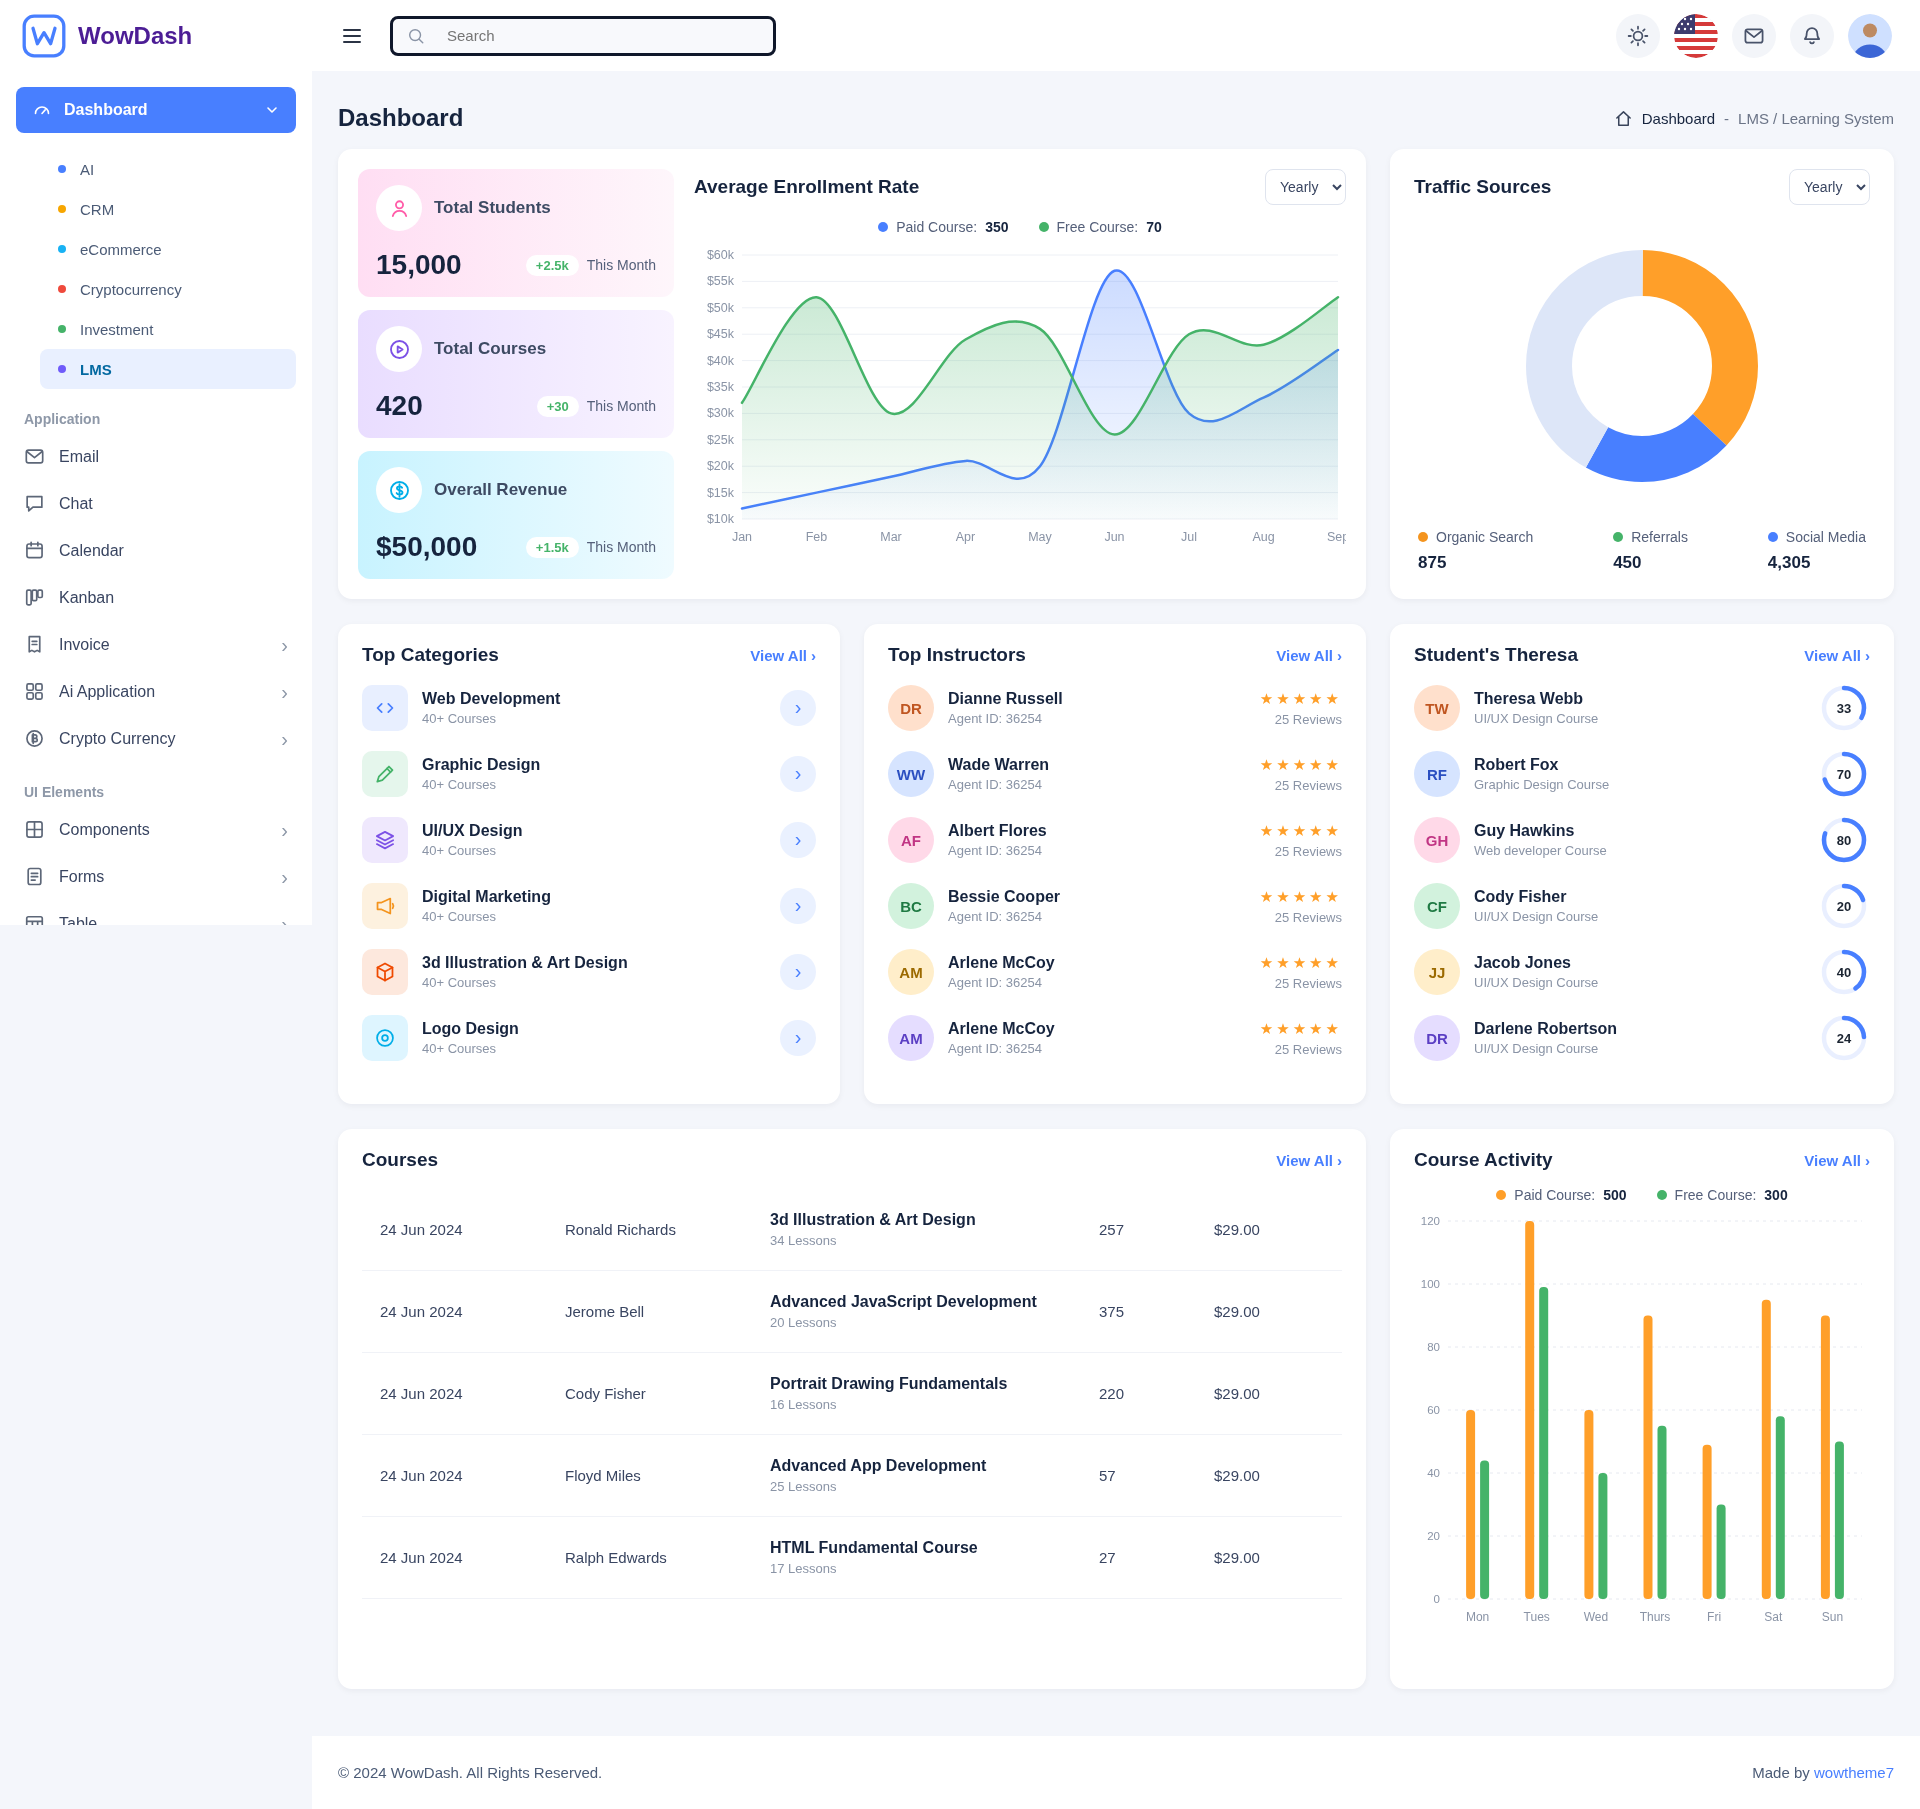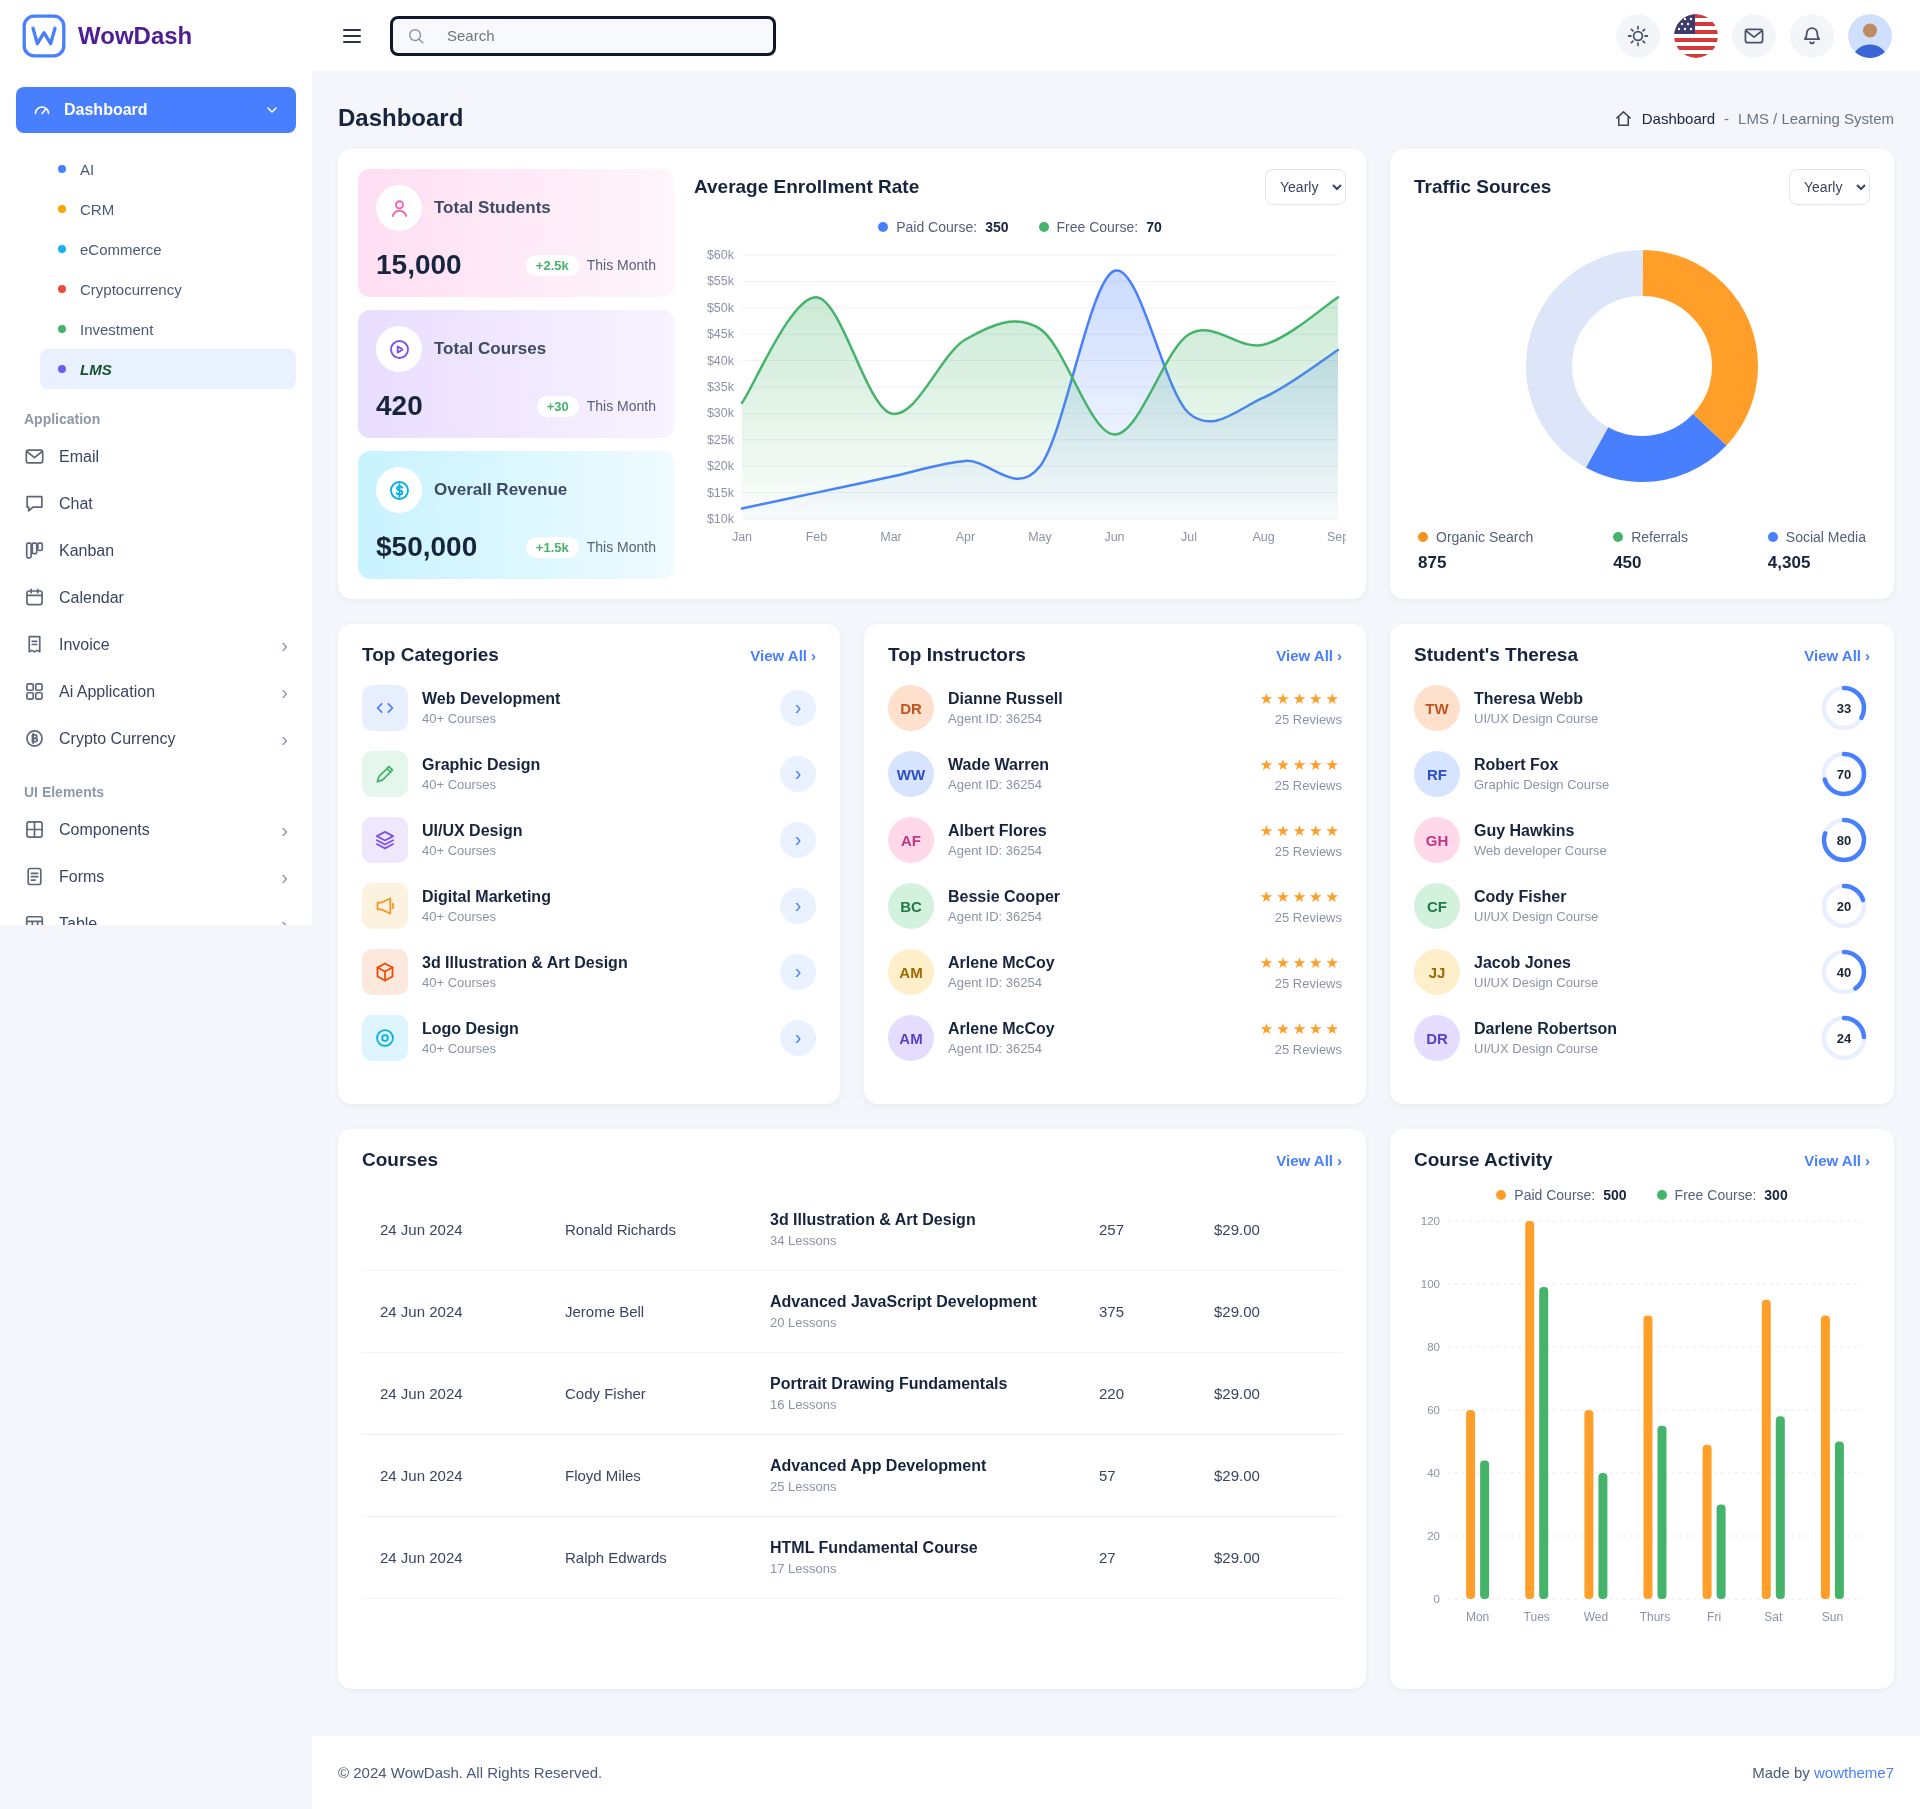--- a/index.html
+++ b/index.html
@@ -13,21 +13,21 @@
   
   .sidebar{position:absolute;left:0;top:0;width:312px;height:925px;background:#fff;overflow:hidden;z-index:5;}
   .logo-row{height:71px;display:flex;align-items:center;gap:12px;padding:0 22px;}
   .logo-row .logo-text{font-size:24px;font-weight:bold;color:#4c1d95;}
   .dash-btn{margin:16px;height:46px;background:#487fff;border-radius:8px;color:#fff;display:flex;align-items:center;gap:12px;padding:0 16px;font-size:16px;font-weight:bold;cursor:pointer;}
   .dash-btn .chev{margin-left:auto;display:flex;}
   .dash-btn [data-icon] svg{width:20px;height:20px;}
   .sub-list{list-style:none;padding:0 16px 0 40px;}
   .sub-item{height:40px;display:flex;align-items:center;gap:14px;padding:0 18px;font-size:15px;color:#4b5b76;border-radius:8px;cursor:pointer;}
   .sub-item .dot{width:8px;height:8px;border-radius:50%;flex:0 0 auto;}
-  .sub-item.active{background:#e9f0ff;color:#14532d;font-weight:bold;font-style:italic;}
+  .sub-item.active{background:#e9f0ff;color:#0369a1;font-weight:bold;}
   .section-title{margin:22px 0 6px;padding:0 24px;font-size:14px;font-weight:bold;color:#8e98a8;}
   .menu-list{list-style:none;}
   .menu-item{height:47px;display:flex;align-items:center;gap:14px;padding:0 24px;font-size:16px;color:#394561;cursor:pointer;}
   .menu-item [data-icon]{color:#5d6778;}
   .menu-item [data-icon] svg{width:21px;height:21px;}
   .menu-item .arrow{margin-left:auto;color:#8e98a8;font-size:20px;line-height:1;}
 
   
   .topbar{position:absolute;left:312px;top:0;width:1608px;height:71px;background:#fff;display:flex;align-items:center;padding:0 28px;z-index:4;}
   .hamburger{background:none;border:none;color:#2b3445;cursor:pointer;display:flex;}
@@ -192,37 +192,37 @@
             <path d="M3 3.5h14v10H8.5L4.5 17v-3.5H3z"></path>
           </svg>
         </span>
         <span>Chat</span>
 
       </li>
 
       <li class="menu-item">
         <span data-icon="@item">
           <svg viewBox="0 0 20 20">
+            <rect x="2.8" y="3.8" width="14.4" height="13" rx="2"></rect>
+            <path d="M2.8 8h14.4M6.8 2.2v3.2M13.2 2.2v3.2"></path>
+          </svg>
+        </span>
+        <span>Calendar</span>
+
+      </li>
+
+      <li class="menu-item">
+        <span data-icon="@item">
+          <svg viewBox="0 0 20 20">
             <rect x="2.6" y="3" width="4.2" height="14" rx="1.2"></rect>
             <rect x="7.9" y="3" width="4.2" height="10" rx="1.2"></rect>
             <rect x="13.2" y="3" width="4.2" height="7" rx="1.2"></rect>
           </svg>
         </span>
         <span>Kanban</span>
-
-      </li>
-
-      <li class="menu-item">
-        <span data-icon="@item">
-          <svg viewBox="0 0 20 20">
-            <rect x="2.8" y="3.8" width="14.4" height="13" rx="2"></rect>
-            <path d="M2.8 8h14.4M6.8 2.2v3.2M13.2 2.2v3.2"></path>
-          </svg>
-        </span>
-        <span>Calendar</span>
 
       </li>
 
       <li class="menu-item">
         <span data-icon="@item">
           <svg viewBox="0 0 20 20">
             <path d="M5 2.5h10V17l-2.5-1.4L10 17l-2.5-1.4L5 17z"></path>
             <path d="M7.8 7h4.4M7.8 10h4.4"></path>
           </svg>
         </span>

